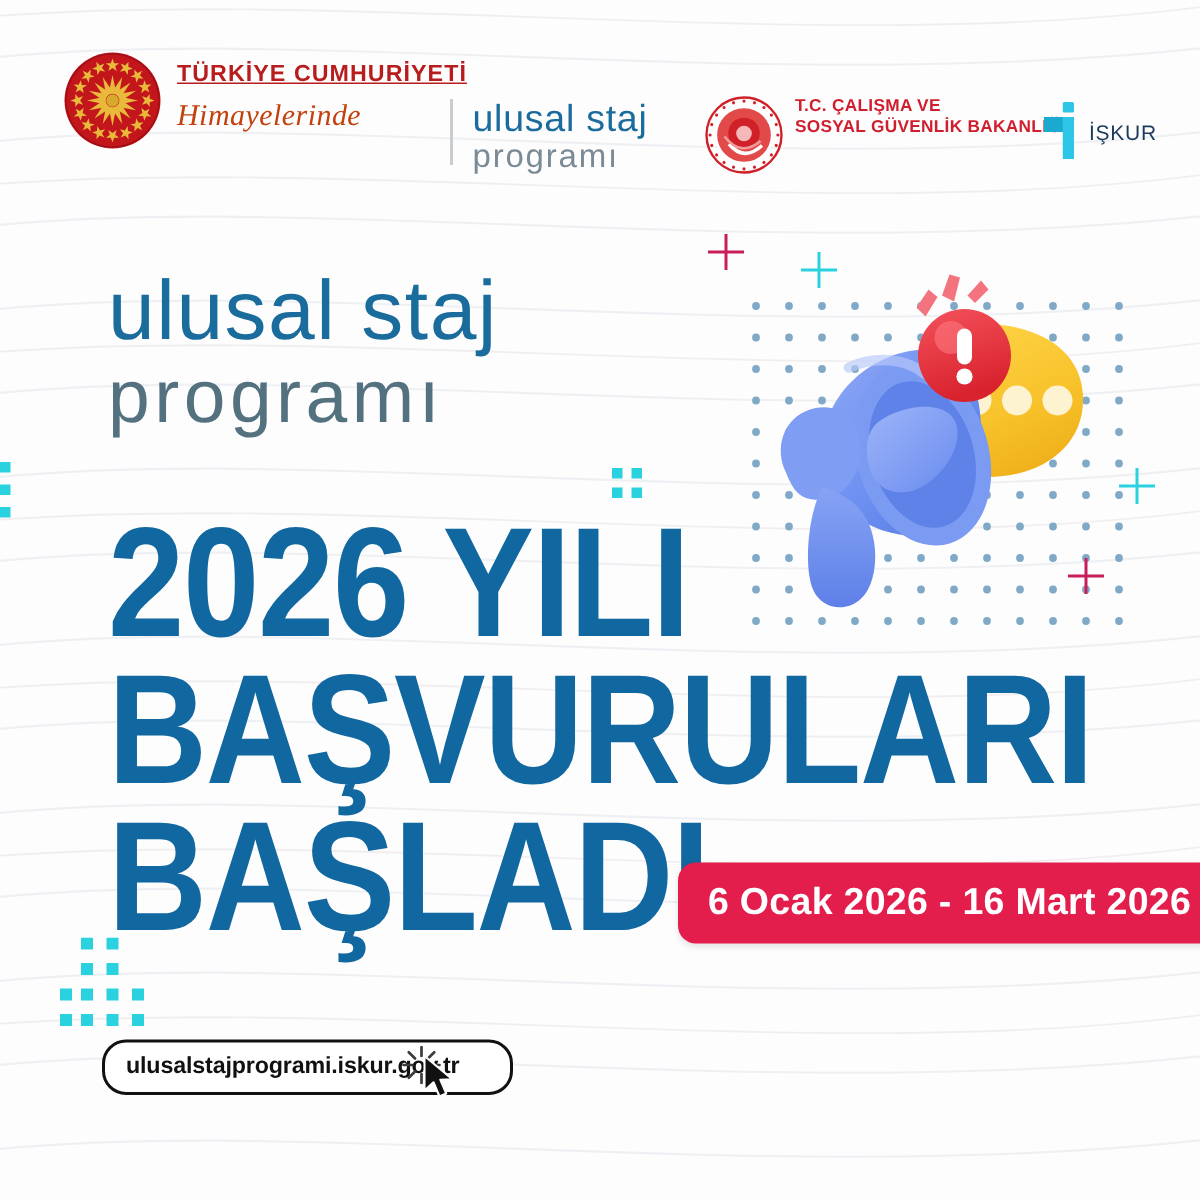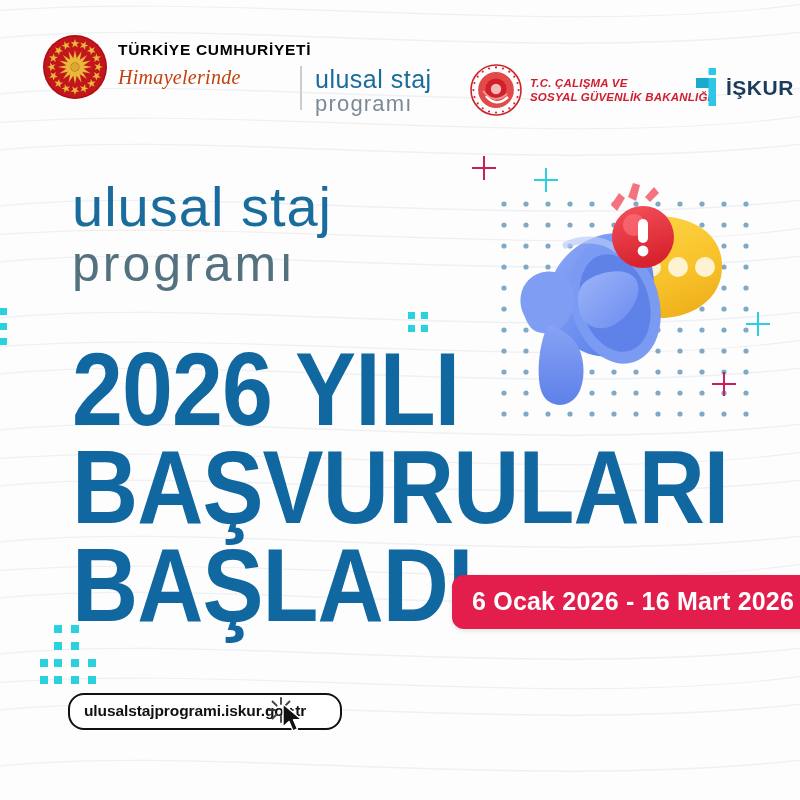--- a/index.html
+++ b/index.html
@@ -16,41 +16,42 @@
   .bg-waves{position:absolute;inset:0;z-index:0;pointer-events:none;}
   .bg-waves svg{display:block;width:800px;height:800px;}
 
   
   .header{position:absolute;top:30px;left:0;width:800px;height:80px;z-index:5;
           display:flex;align-items:flex-start;}
   .hdr-presidency{position:absolute;left:42px;top:4px;display:flex;align-items:flex-start;}
   .seal{width:66px;height:66px;flex:0 0 66px;position:relative;}
   .presidency-txt{margin-left:10px;padding-top:6px;}
   .presidency-txt .l1,.presidency-txt .l2{
-    font-size:15.5px;font-weight:bold;letter-spacing:.7px;color:#000000;line-height:19px;
+    font-size:15.5px;font-weight:bold;letter-spacing:.7px;color:#b91c1c;line-height:19px;
     white-space:nowrap;
+    text-decoration:underline;
   }
   .himaye{font-family:"Liberation Serif",serif;font-style:italic;font-size:20px;
           color:#c2410c;margin-top:7px;letter-spacing:.3px;width:172px;}
   .vdiv{position:absolute;left:300px;top:36px;width:1.5px;height:44px;background:#c9ccd1;}
   .usp-logo{position:absolute;left:315px;top:36px;}
   .usp-logo .u1{font-size:25px;color:#1a6c9c;letter-spacing:.5px;line-height:26px;
                 font-weight:400;}
   .usp-logo .u2{font-size:22px;color:#7b8b96;letter-spacing:1.2px;line-height:24px;
                 font-weight:400;}
-  .hdr-ministry{position:absolute;left:470px;top:34px;display:flex;align-items:center;font-style:italic;}
+  .hdr-ministry{position:absolute;left:470px;top:34px;display:flex;align-items:flex-start;}
   .min-emblem{width:52px;height:52px;flex:0 0 52px;position:relative;}
   .ministry-txt{margin-left:8px;}
   .ministry-txt .m1,.ministry-txt .m2{
     font-size:11.5px;font-weight:bold;color:#d01e2e;line-height:14px;letter-spacing:.2px;
     white-space:nowrap;
   }
   .hdr-iskur{position:absolute;left:694px;top:38px;display:flex;align-items:center;}
   .iskur-mark{width:26px;height:40px;flex:0 0 26px;}
-  .iskur-txt{font-size:21px;font-weight:bold;color:#1b3a5c;letter-spacing:.5px;margin-left:6px;}
+  .iskur-txt{font-size:14px;font-weight:normal;color:#1b3a5c;letter-spacing:.5px;margin-left:6px;}
 
   
   .usp-big{position:absolute;left:72px;top:178px;z-index:6;}
   .usp-big .b1{font-size:56px;color:#1a6c9c;line-height:58px;letter-spacing:1px;font-weight:400;}
   .usp-big .b2{font-size:50px;color:#54717f;line-height:56px;letter-spacing:3px;font-weight:400;}
 
   .headline{position:absolute;left:72px;top:340px;z-index:6;}
   .hl{font-family:"Liberation Sans Narrow","Liberation Sans",sans-serif;
       font-weight:bold;color:#11679f;font-size:104px;line-height:98px;
       letter-spacing:-1px;white-space:nowrap;

